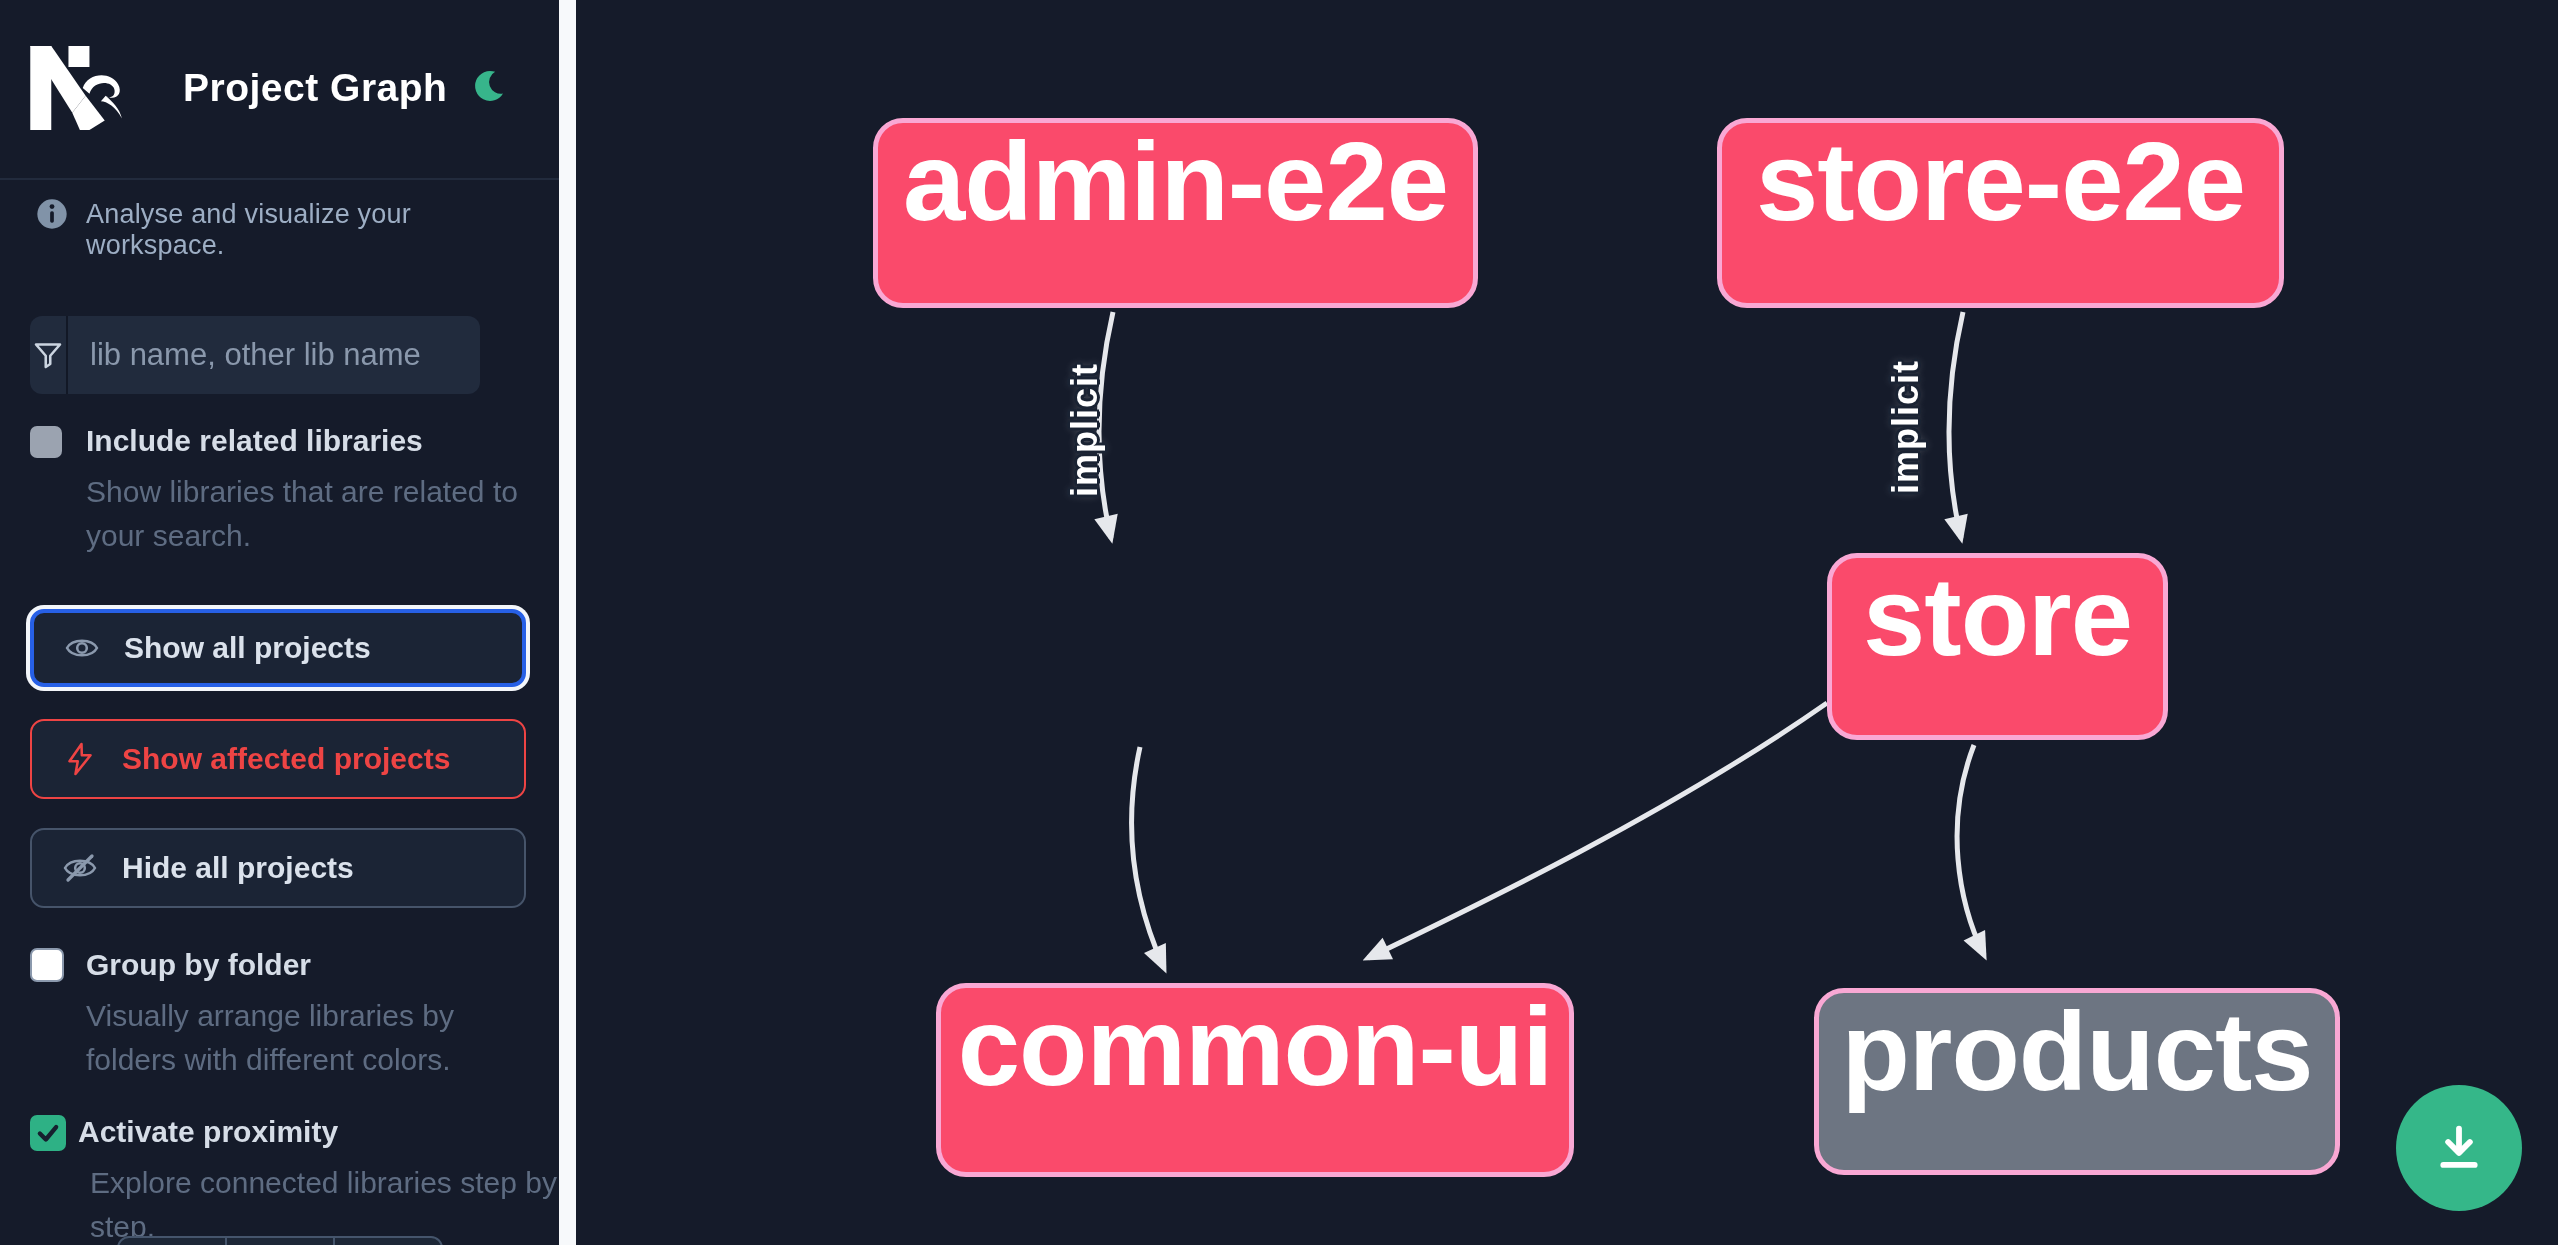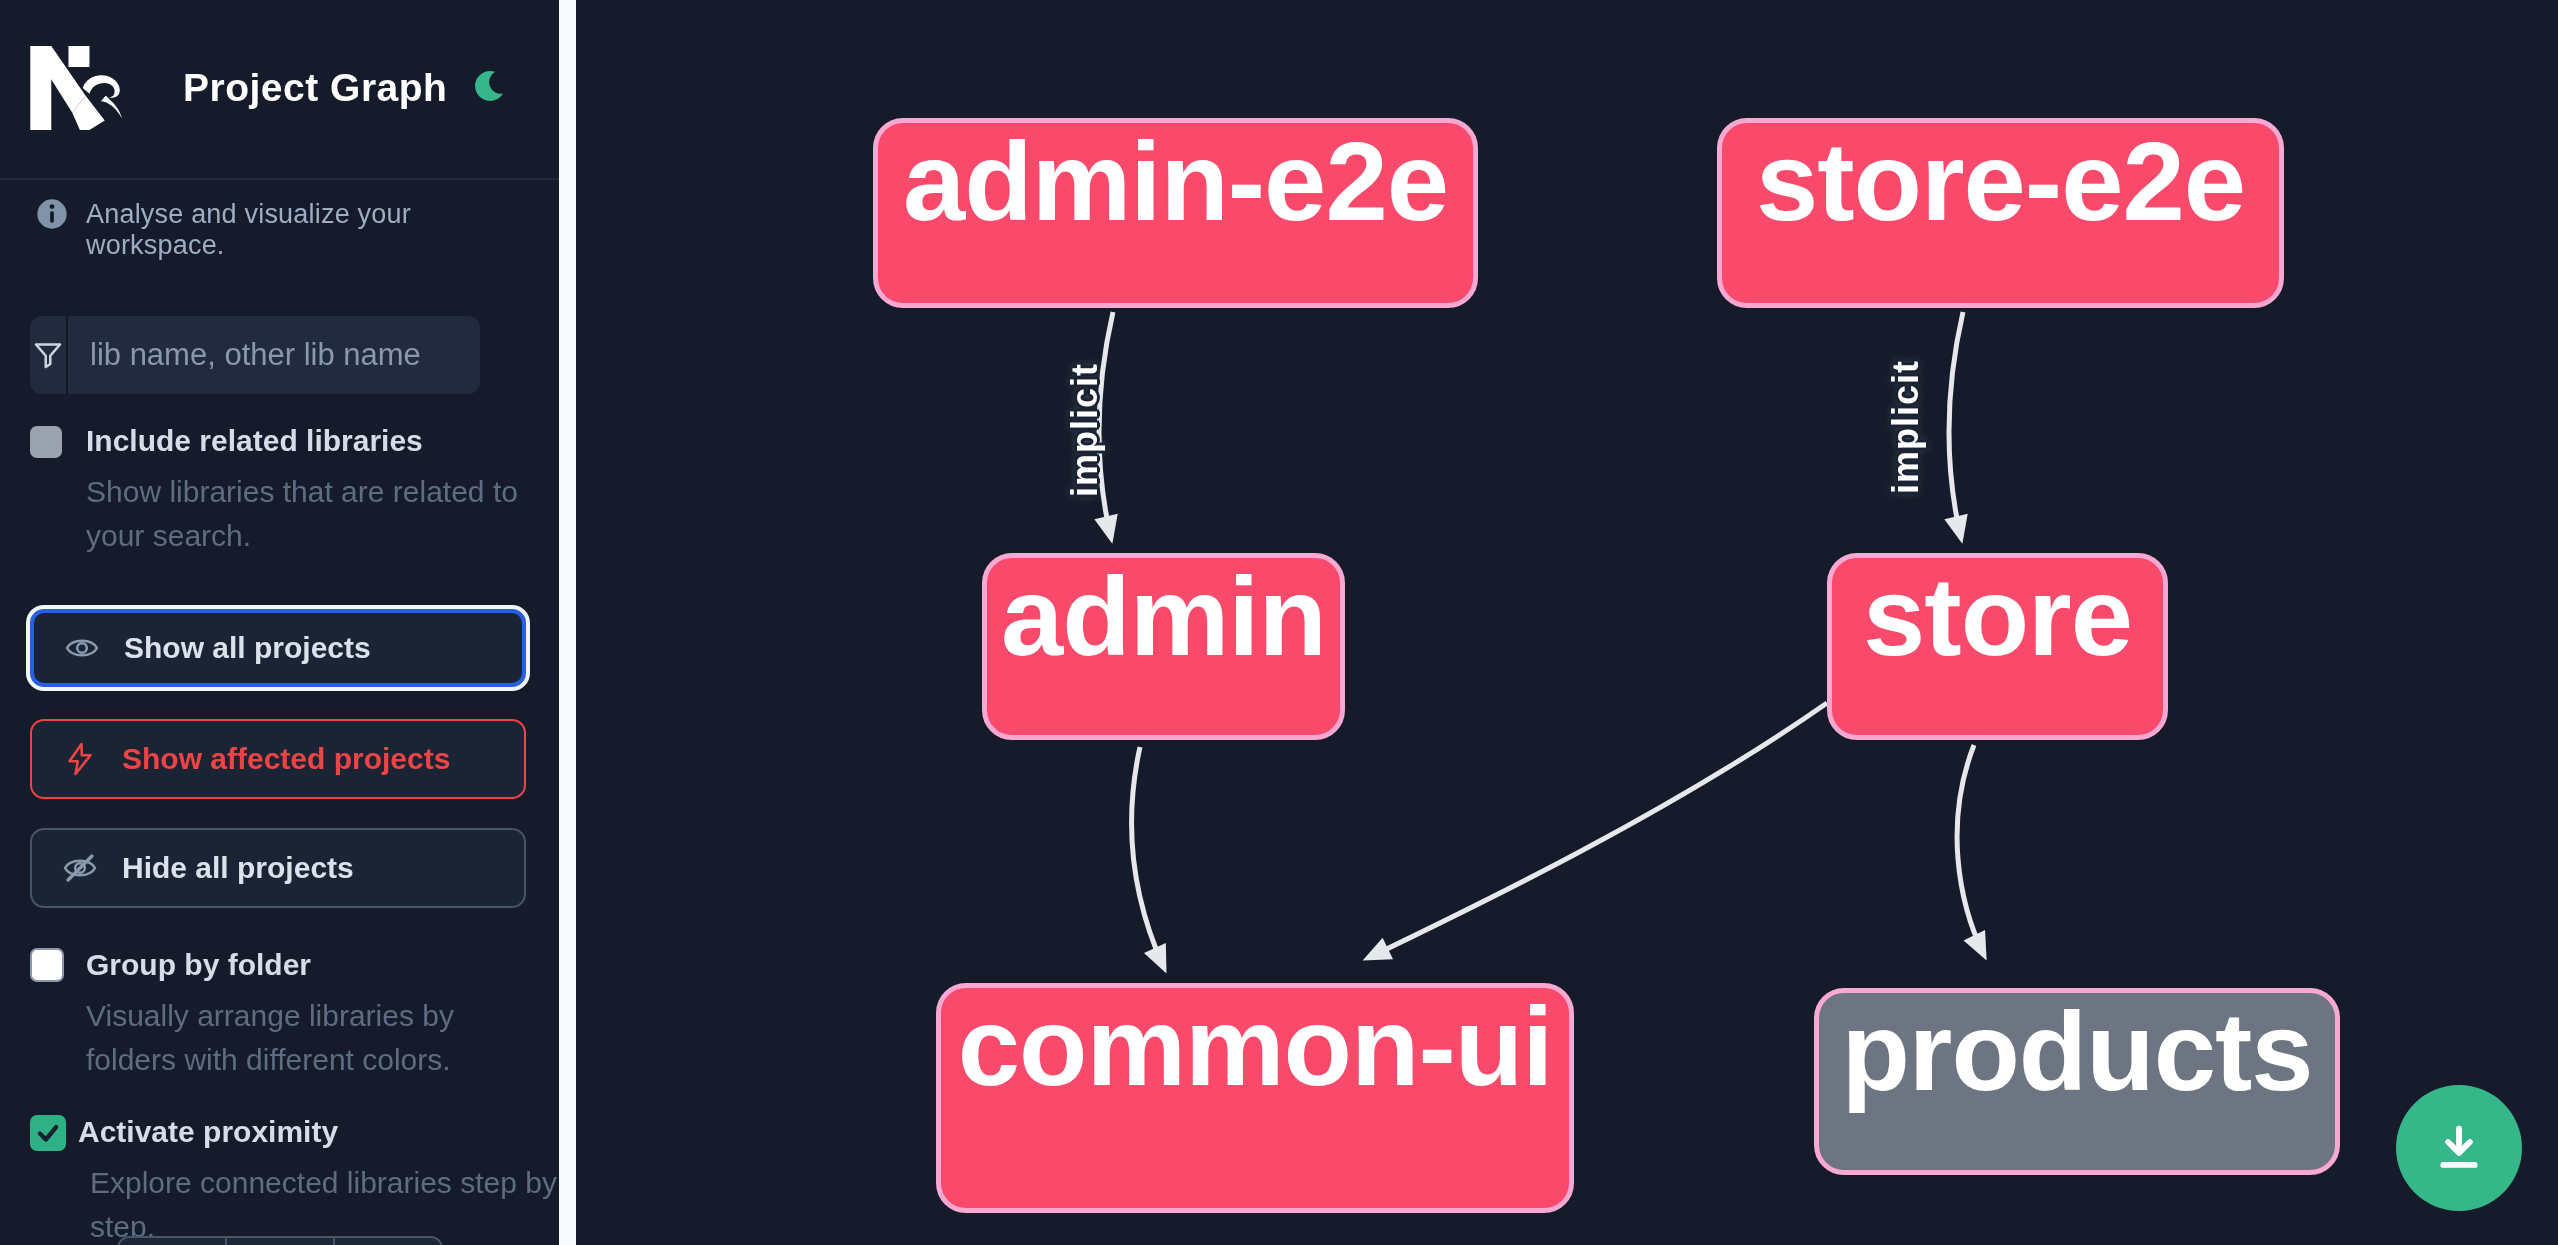--- a/index.html
+++ b/index.html
@@ -228,29 +228,26 @@
     <div class="edge-label" style="left:1330px; top:427px;">implicit</div>
 
     <div class="node n-pink" style="left:297px; top:118px; width:605px; height:190px;">
       <span class="lbl">admin-e2e</span>
     </div>
 
     <div class="node n-pink" style="left:1141px; top:118px; width:567px; height:190px;">
       <span class="lbl">store-e2e</span>
     </div>
 
-    <div class="node n-pink" style="left:406px; top:553px; width:363px; height:187px;">
-      <span class="lbl">admin</span>
-    </div>
 
     <div class="node n-pink" style="left:1251px; top:553px; width:341px; height:187px;">
       <span class="lbl">store</span>
     </div>
 
-    <div class="node n-pink" style="left:360px; top:983px; width:638px; height:230px;">
+    <div class="node n-pink" style="left:360px; top:983px; width:638px; height:194px;">
       <span class="lbl">common-ui</span>
     </div>
 
     <div class="node n-gray" style="left:1238px; top:988px; width:526px; height:187px;">
       <span class="lbl">products</span>
     </div>
 
   </main>
 
   <div class="fab">

